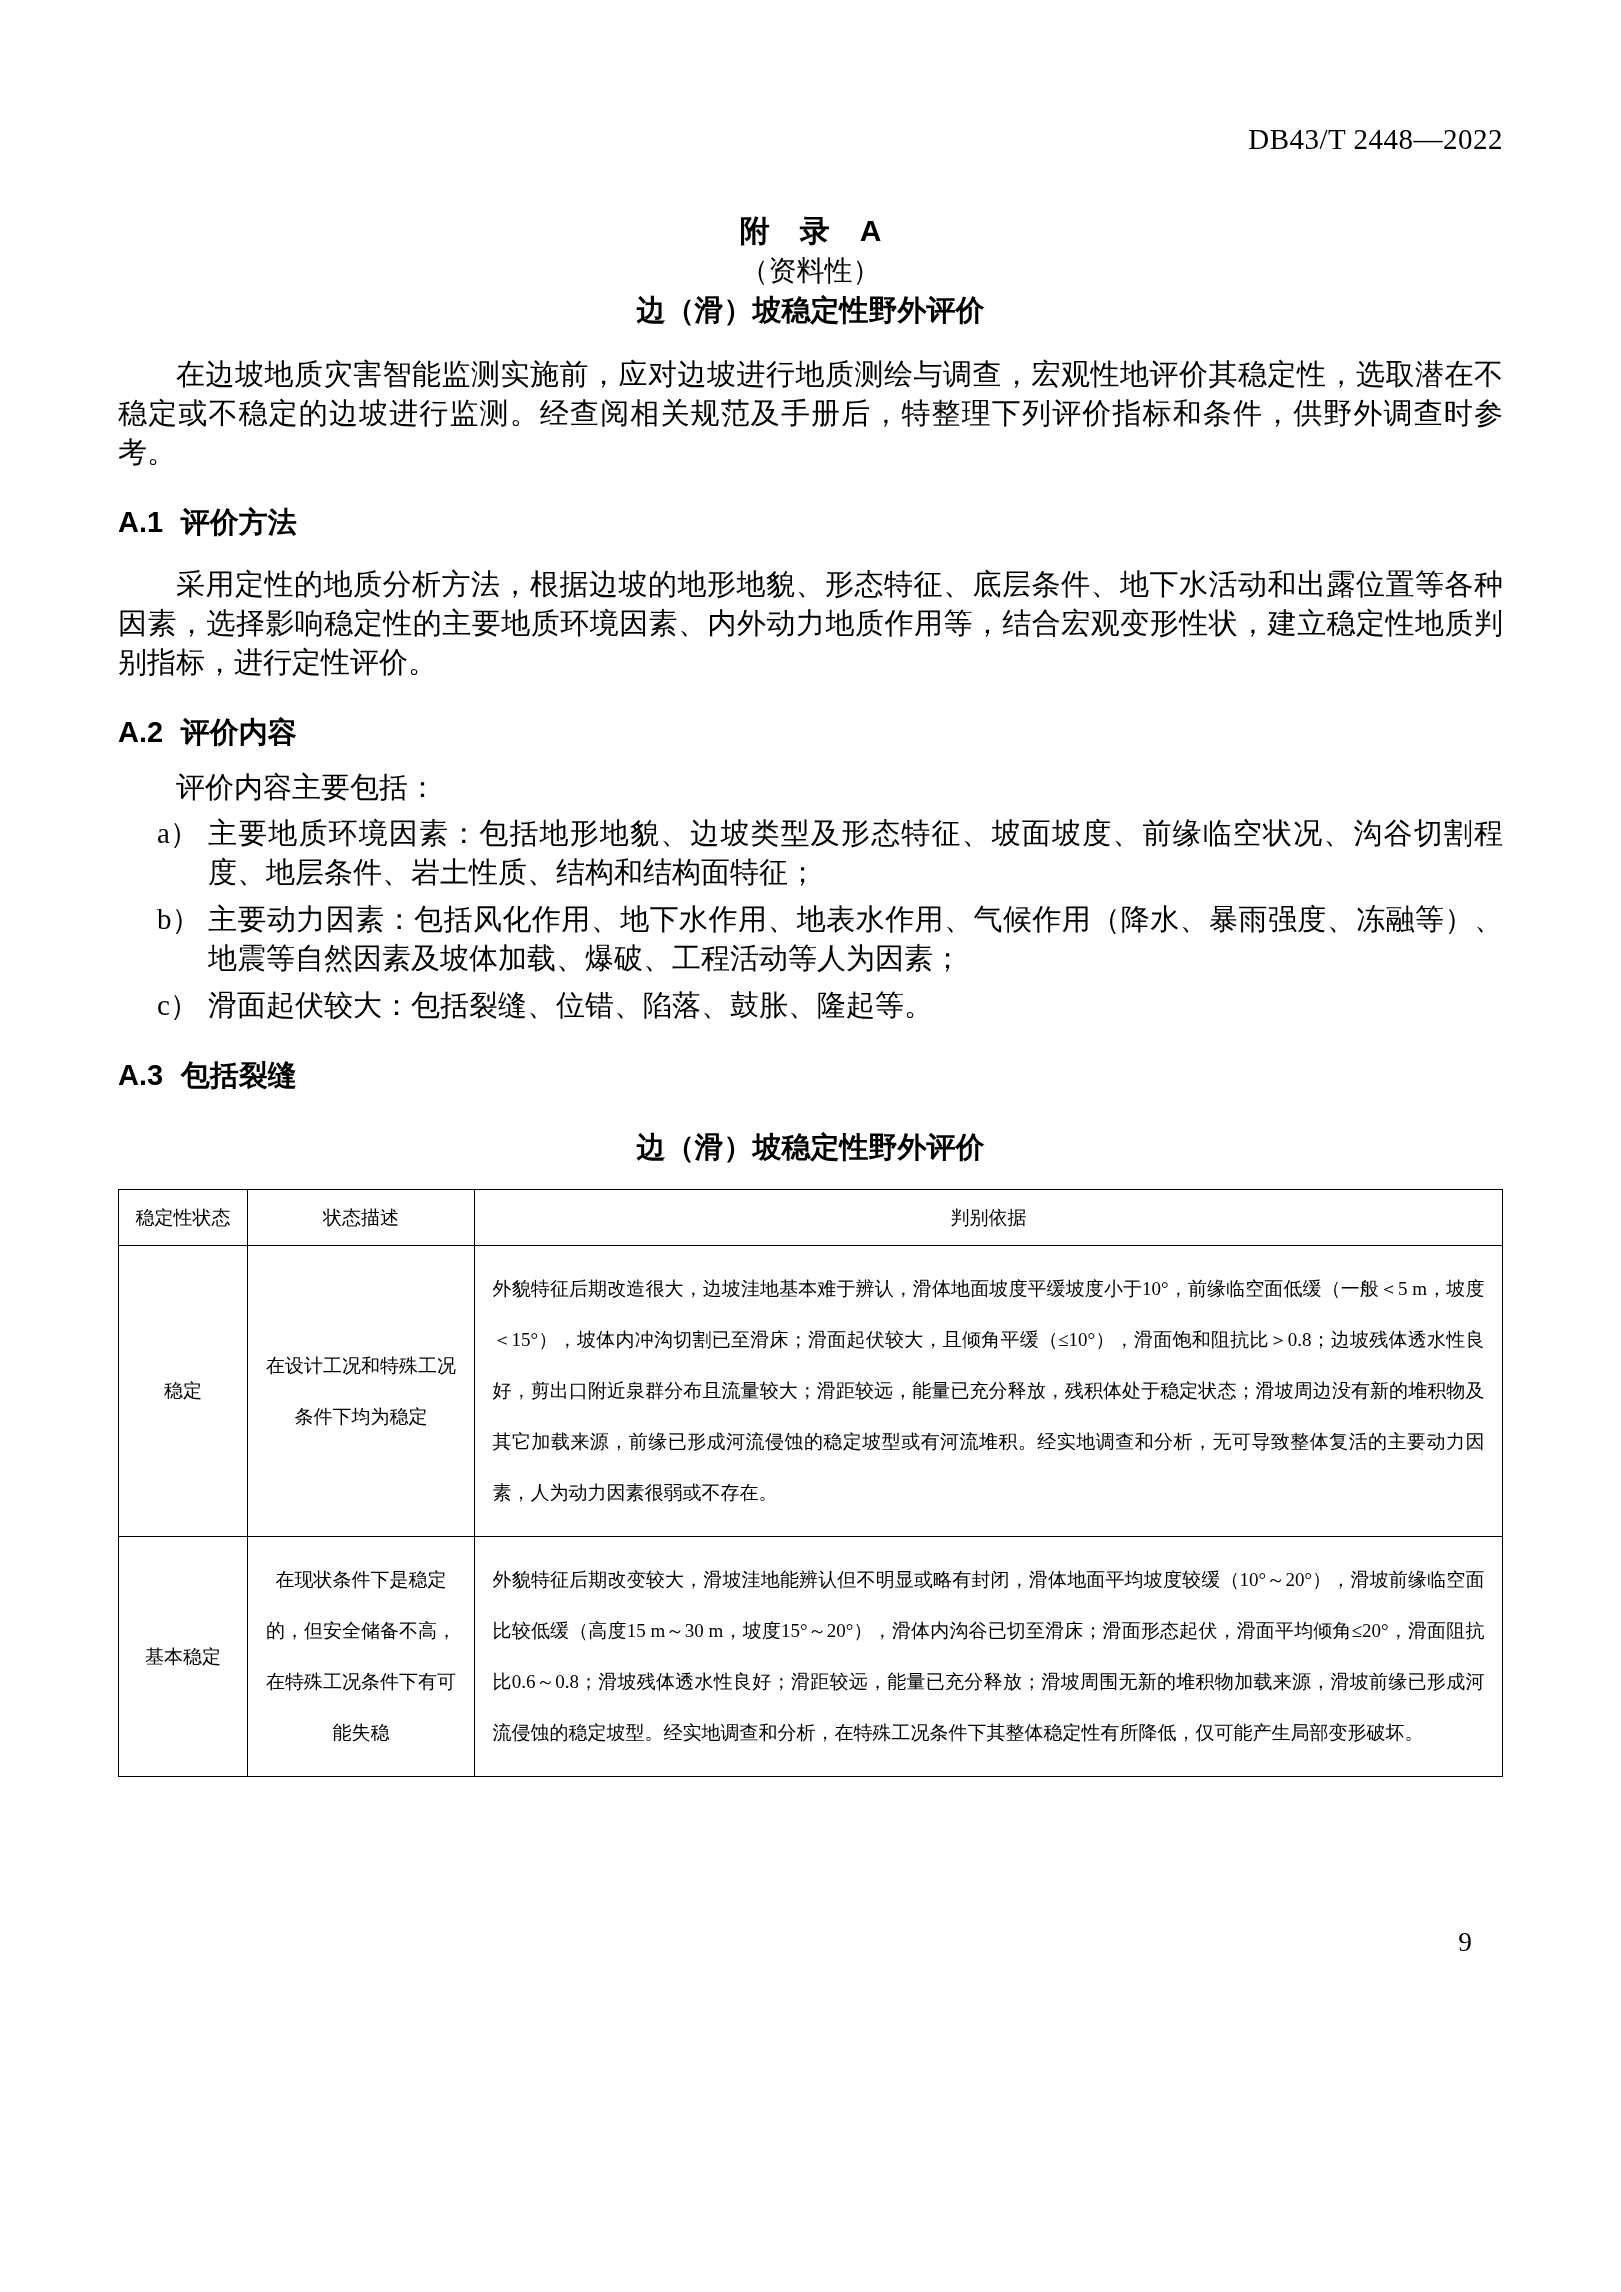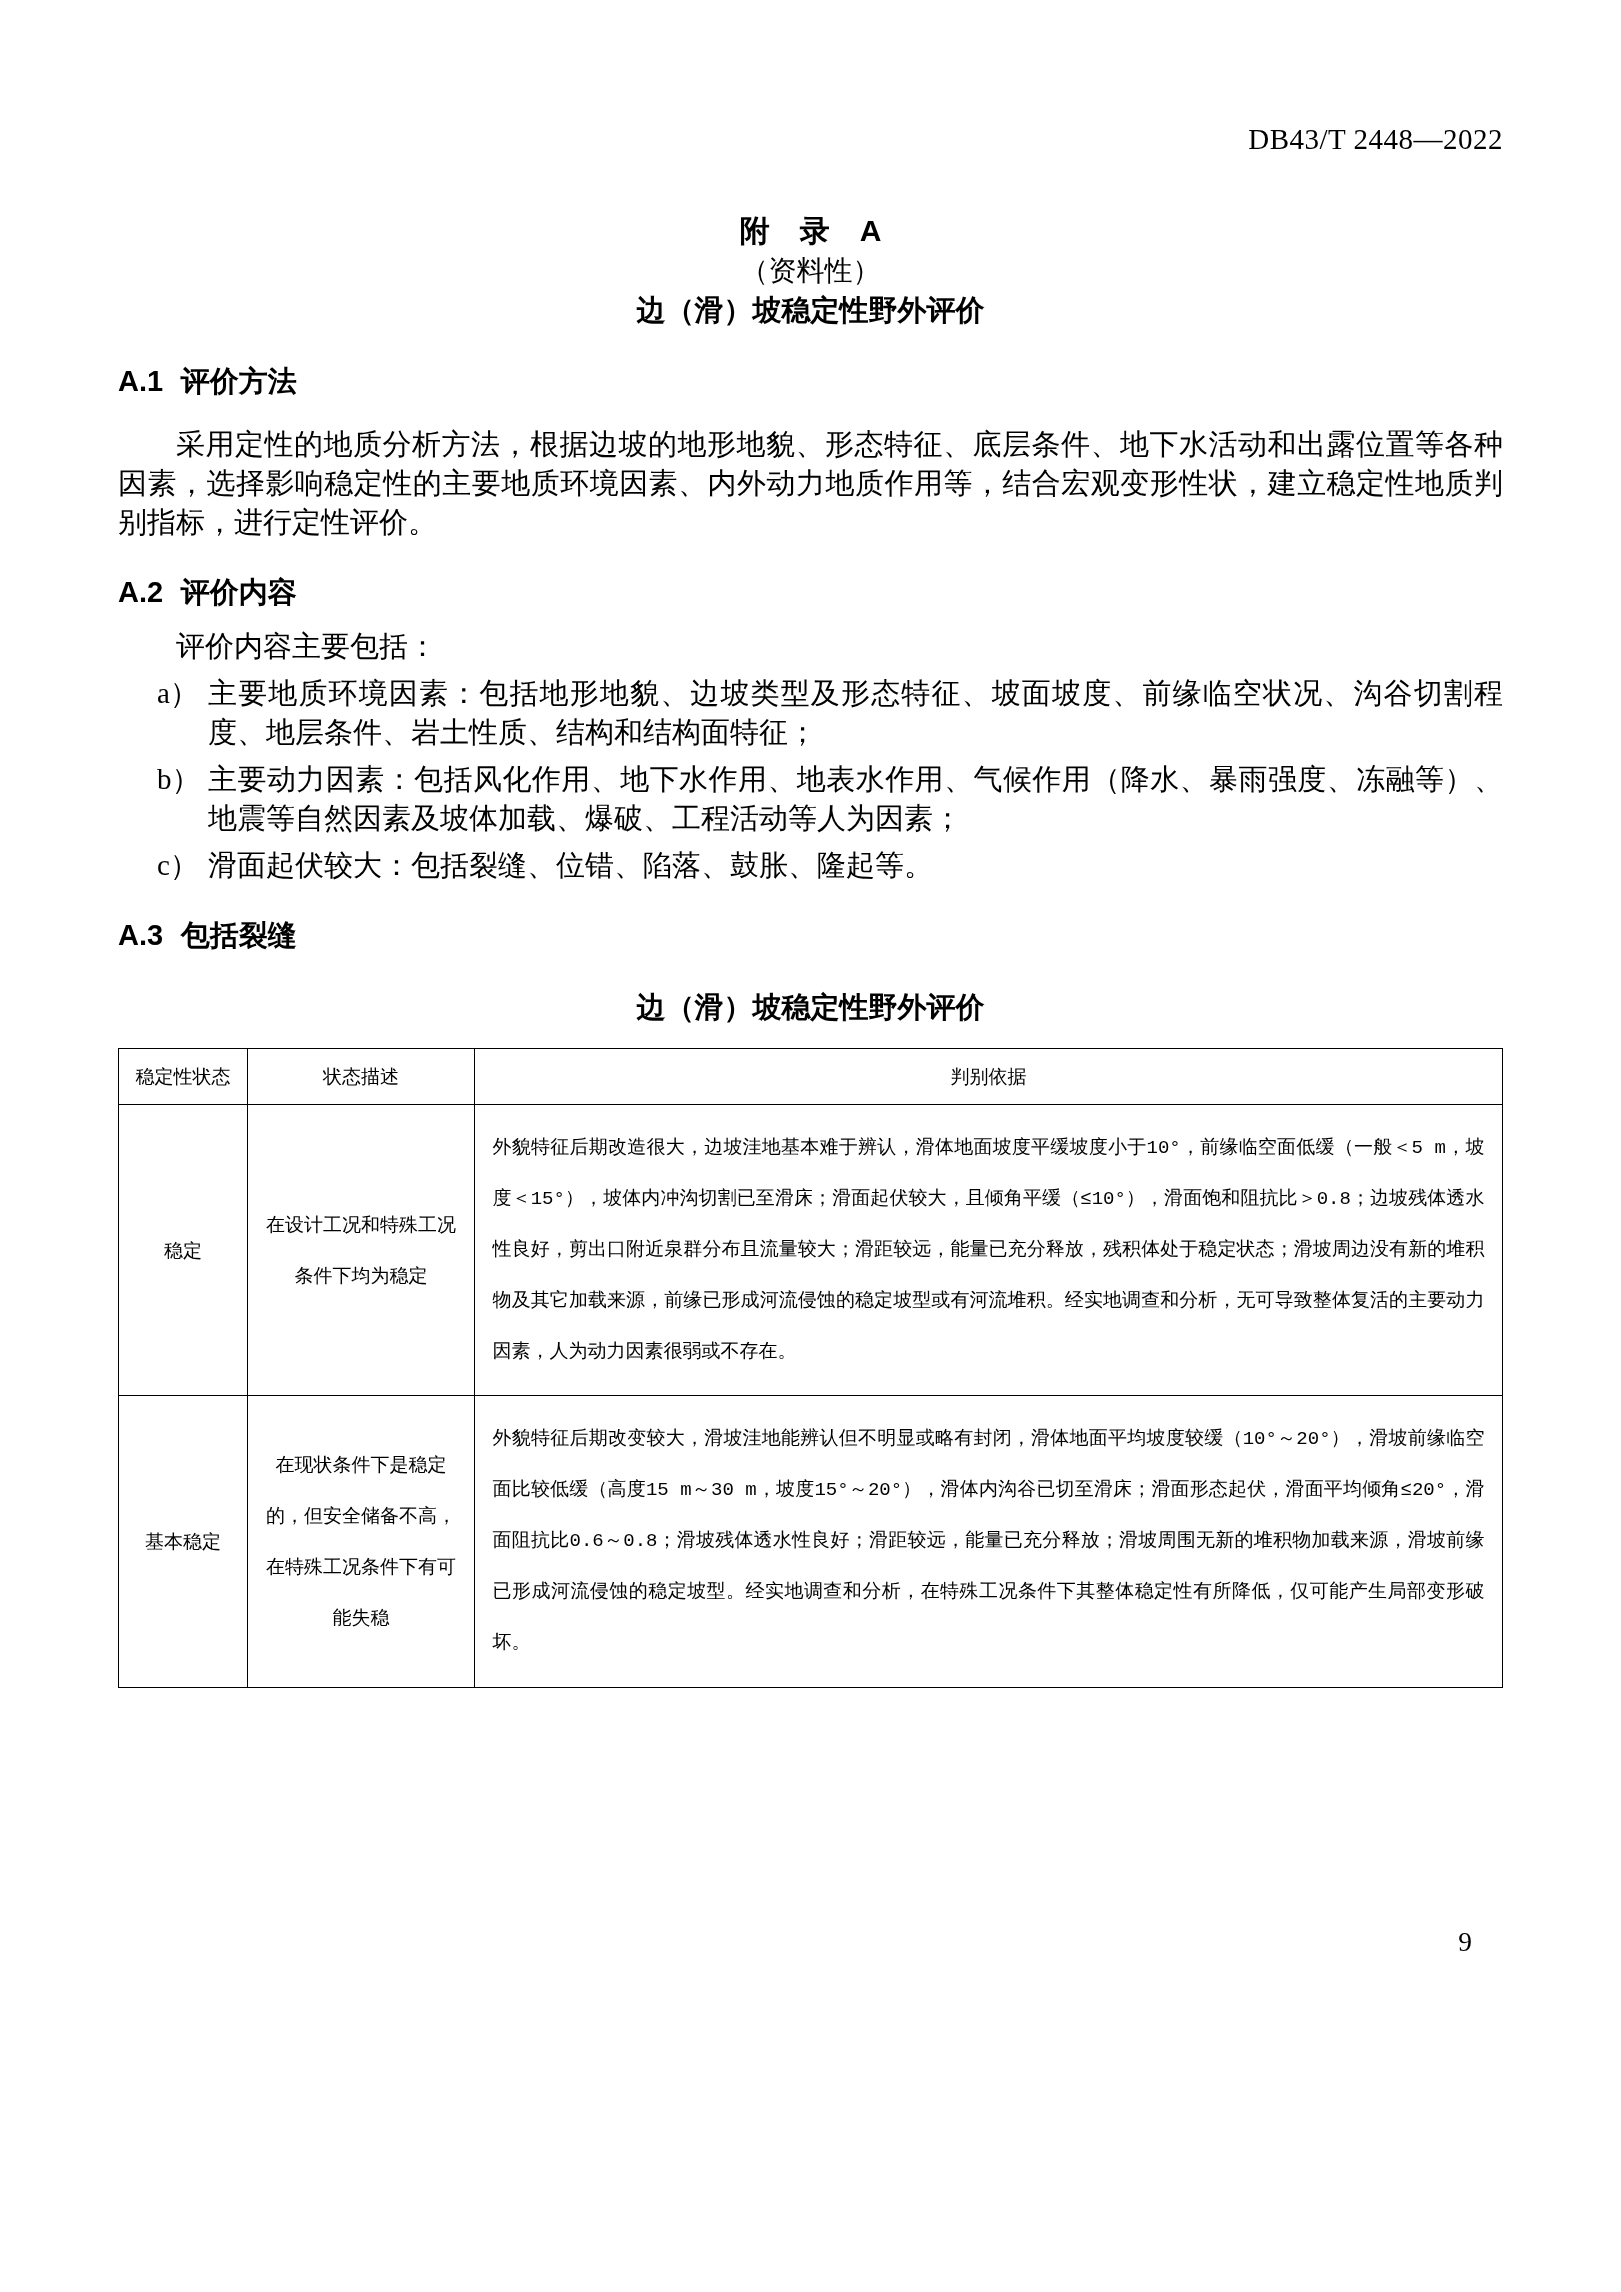--- a/index.html
+++ b/index.html
@@ -101,21 +101,20 @@
   col.c-desc  { width: 227px; }
   td.cell-center {
     text-align: center;
     vertical-align: middle;
     padding: 9.8px 13.7px;
   }
   td.cell-criteria {
     text-align: justify;
     vertical-align: middle;
     padding: 17.6px 17.6px;
-    font-family: Liberation Mono, monospace;
   }
   .page-number {
     position: absolute;
     top: 1923px;
     right: 149px;
     font-size: 27.4px;
   }
 </style>
 </head>
 <body>
@@ -123,20 +122,21 @@
 <div class="page">
 
   <div class="doc-number">DB43/T 2448—2022</div>
 
   <div class="title-block">
     <div class="title-main">附　录　A</div>
     <div class="title-note">（资料性）</div>
     <div class="title-sub">边（滑）坡稳定性野外评价</div>
   </div>
 
+  <p class="para">在边坡地质灾害智能监测实施前，应对边坡进行地质测绘与调查，宏观性地评价其稳定性，选取潜在不稳定或不稳定的边坡进行监测。经查阅相关规范及手册后，特整理下列评价指标和条件，供野外调查时参考。</p>
 
   <div class="section-heading">
     <span class="sec-num">A.1</span><span>评价方法</span>
   </div>
   <p class="para">采用定性的地质分析方法，根据边坡的地形地貌、形态特征、底层条件、地下水活动和出露位置等各种因素，选择影响稳定性的主要地质环境因素、内外动力地质作用等，结合宏观变形性状，建立稳定性地质判别指标，进行定性评价。</p>
 
   <div class="section-heading">
     <span class="sec-num">A.2</span><span>评价内容</span>
   </div>
   <div class="lead">评价内容主要包括：</div>

